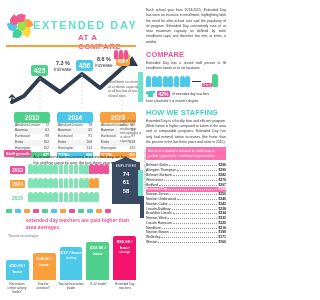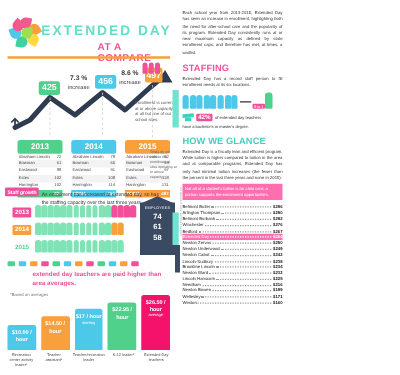--- a/index.html
+++ b/index.html
@@ -392,21 +392,21 @@
 
   <div class="teal-tab"></div>
   <div class="teal-tab2"></div>
   <div class="navy-tab"></div>
   <div class="sidebar-vert">extended day annual report</div>
 
   <div class="right">
 
     <div class="sec-p">Each school year from 2013-2015, Extended Day has seen an increase in enrollment, highlighting both the need for after-school care and the popularity of its program. Extended Day consistently runs at or near maximum capacity as defined by state enrollment caps, and therefore has met, at times, a waitlist.</div>
 
-    <div class="sec-h" style="margin-top:5px">STAFFING</div>
+    <div class="sec-h" style="margin-top:5px">COMPARE</div>
     <div class="sec-p">Extended Day has a record staff person to fill enrollment needs at its six locations.</div>
 
     <div class="staff-row">
       <i></i>
         <i></i>
         <i></i>
         <i></i>
         <i></i>
         <i></i>
         <i></i>
@@ -419,21 +419,21 @@
     <div class="cap-row">
       <span class="cap-icon">
         <span class="mort"></span>
           <span class="base"></span>
       </span>
       <span class="cap-pct">42%</span>
       <span class="cap-txt">of extended day teachers</span>
     </div>
     <div class="cap-note">have a bachelor's or master's degree.</div>
 
-    <div class="sec-h teal" style="margin-top:5px">HOW WE GLANCE</div>
+    <div class="sec-h teal" style="margin-top:5px">HOW WE STAFFING</div>
     <div class="sec-p">Extended Day is a fiscally lean and efficient program. While tuition is higher compared to tuition in the area and at comparable programs, Extended Day has only had minimal tuition increases (the fewer than the percent in the last three years and none in 2015).</div>
     <div class="highlight-band">Not all of a student's tuition is for child care; a portion supports the enrichment opportunities.</div>
 
     <div class="price-list">
       <div class="price-row">
           <span class="nm">Belmont Butler</span>
           <span class="dotfill"></span>
           <span class="amt">$296</span>
         </div>
       <div class="price-row">

